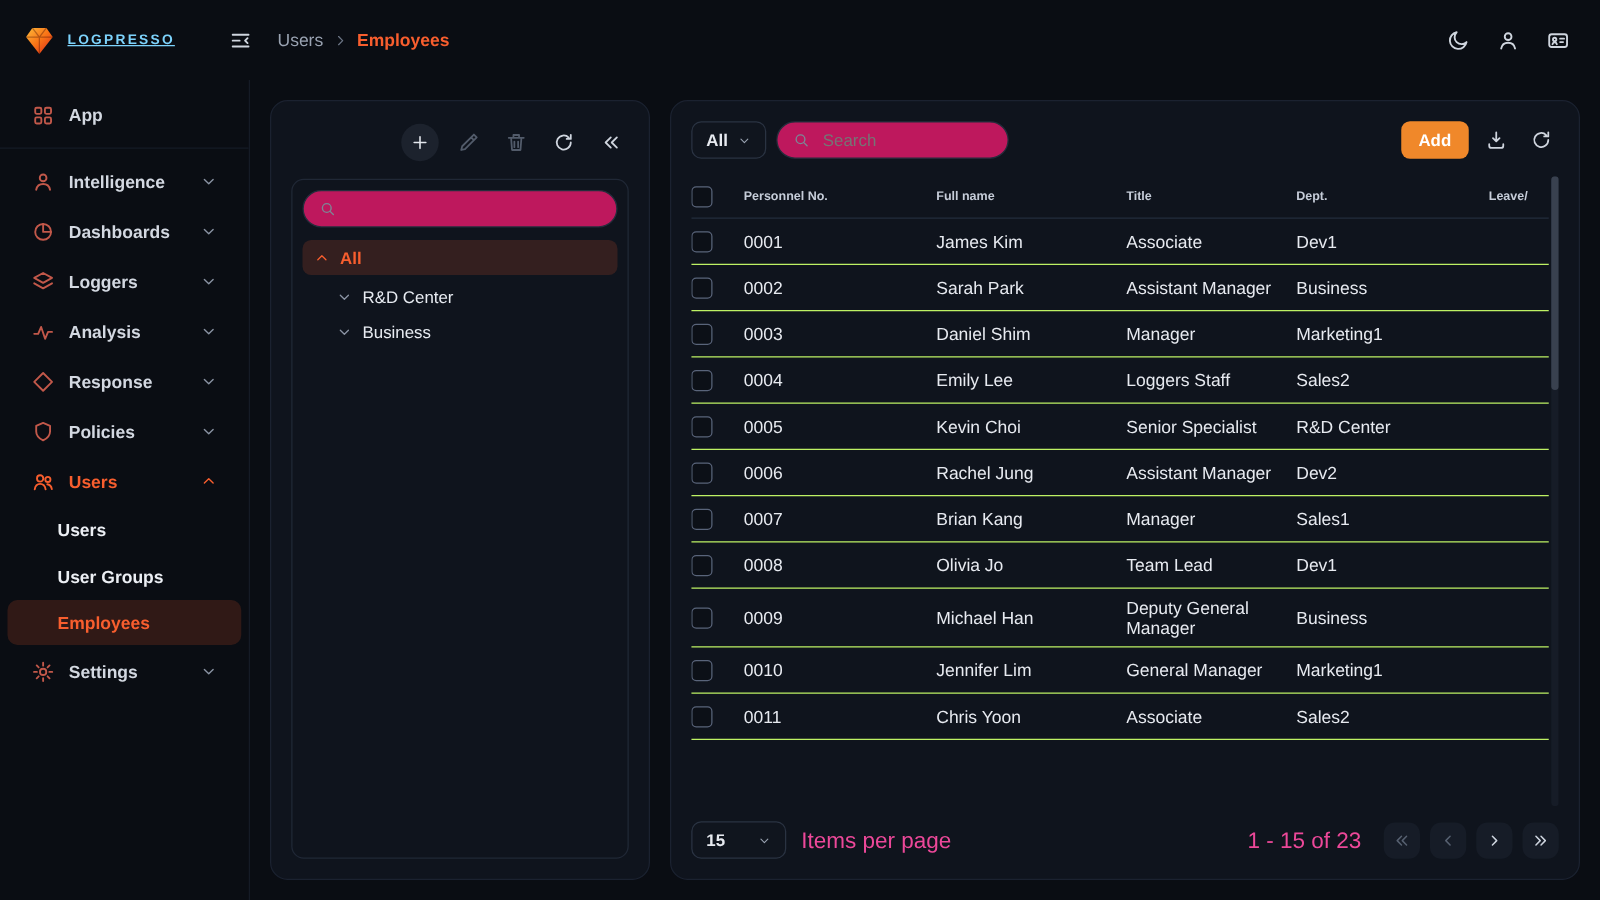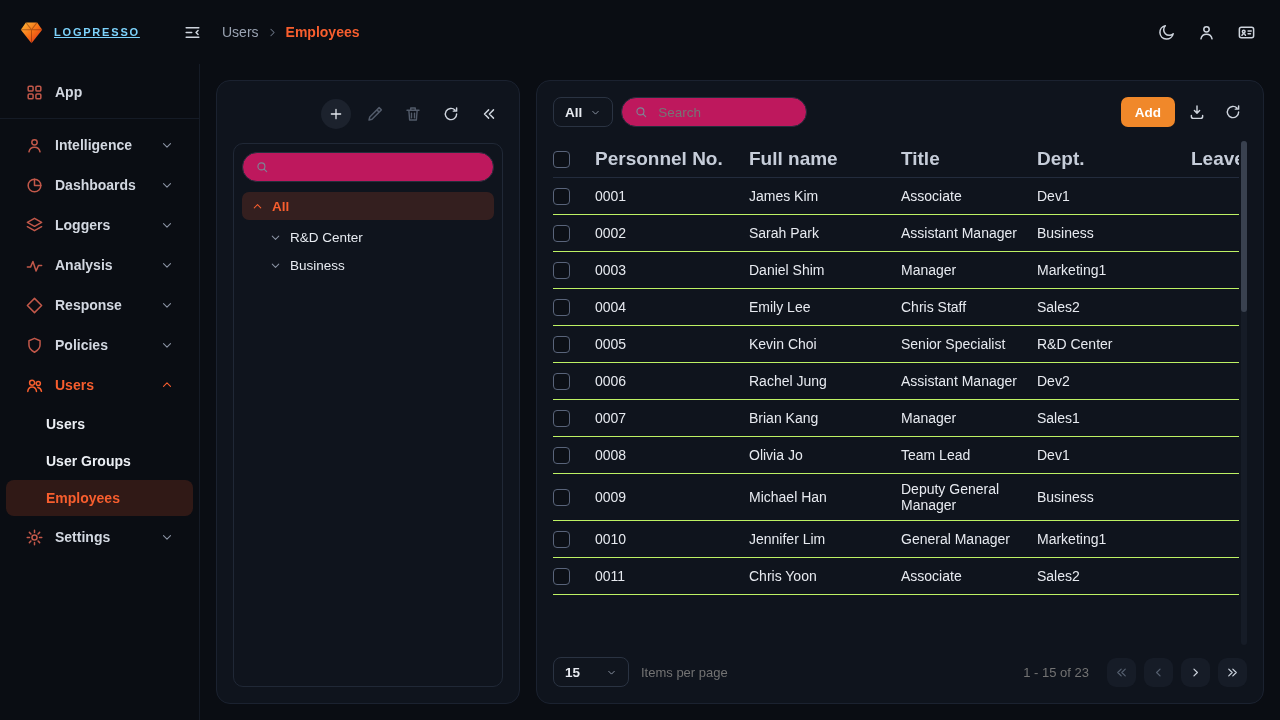--- a/index.html
+++ b/index.html
@@ -86,30 +86,30 @@
   .search-pill.wide { width: 186px; }
   .spacer { flex: 1; }
   .add-btn { background: var(--add-button); color: #fff; border: none; border-radius: 7px; height: 30px;
              padding: 0 14px; font-size: 13.5px; font-weight: 700; cursor: pointer; font-family: inherit; }
 
   .table-wrap { position: relative; flex: 1; margin-top: 14px; min-height: 0; overflow: hidden; padding-right: 8px; }
   .trow { display: grid; grid-template-columns: 42px 154px 152px 136px 154px 1fr;
           align-items: center; border-bottom: 1px solid #bef264; min-height: 37px; }
   .trow.thead { border-bottom: 1px solid #232c3d; min-height: 34px; color: #c6cdd9; }
   .cell { padding: 7px 10px 7px 0; font-size: 14px; overflow: hidden; }
-  .thead .cell { font-size: 19px; font-weight: 700; white-space: nowrap; }
+  .thead .cell { font-size: 10px; font-weight: 700; white-space: nowrap; }
   .c-check { display: flex; align-items: center; }
   .checkbox { width: 17px; height: 17px; border: 1.6px solid #59647a; border-radius: 4px;
               background: #0c1017; display: inline-block; cursor: pointer; }
   .vscroll { position: absolute; right: 0; top: 0; bottom: 0; width: 6px; border-radius: 4px; background: #161c27; }
   .vthumb { width: 6px; height: 34%; border-radius: 4px; background: #39414f; }
 
   .table-footer { display: flex; align-items: center; gap: 12px; margin-top: 12px; flex: none; }
   .size-pill { width: 76px; justify-content: space-between; }
-  .muted { font-size: 13px; color: #737373; }
+  .muted { font-size: 18px; color: #ec4899; }
   .page-btn { width: 29px; height: 29px; border-radius: 9px; background: #161c27; border: none; color: #cdd4de;
               display: flex; align-items: center; justify-content: center; cursor: pointer; }
   .page-btn svg { width: 15px; height: 15px; }
   .page-btn.disabled { color: #566070; cursor: default; }
   .page-group { display: flex; gap: 8px; margin-left: 6px; }
 </style>
 </head>
 <body style="--accent: #f85e2e; --accent-soft: rgba(248,94,46,0.16); --add-button: #f0882a;">
 
 <header class="topbar">
@@ -463,21 +463,21 @@
             <div class="cell">Manager</div>
             <div class="cell">Marketing1</div>
             <div class="cell"></div>
           </div>
           <div class="trow">
             <div class="cell c-check">
               <span class="checkbox"></span>
             </div>
             <div class="cell">0004</div>
             <div class="cell">Emily Lee</div>
-            <div class="cell">Chris Staff</div>
+            <div class="cell">Loggers Staff</div>
             <div class="cell">Sales2</div>
             <div class="cell"></div>
           </div>
           <div class="trow">
             <div class="cell c-check">
               <span class="checkbox"></span>
             </div>
             <div class="cell">0005</div>
             <div class="cell">Kevin Choi</div>
             <div class="cell">Senior Specialist</div>

